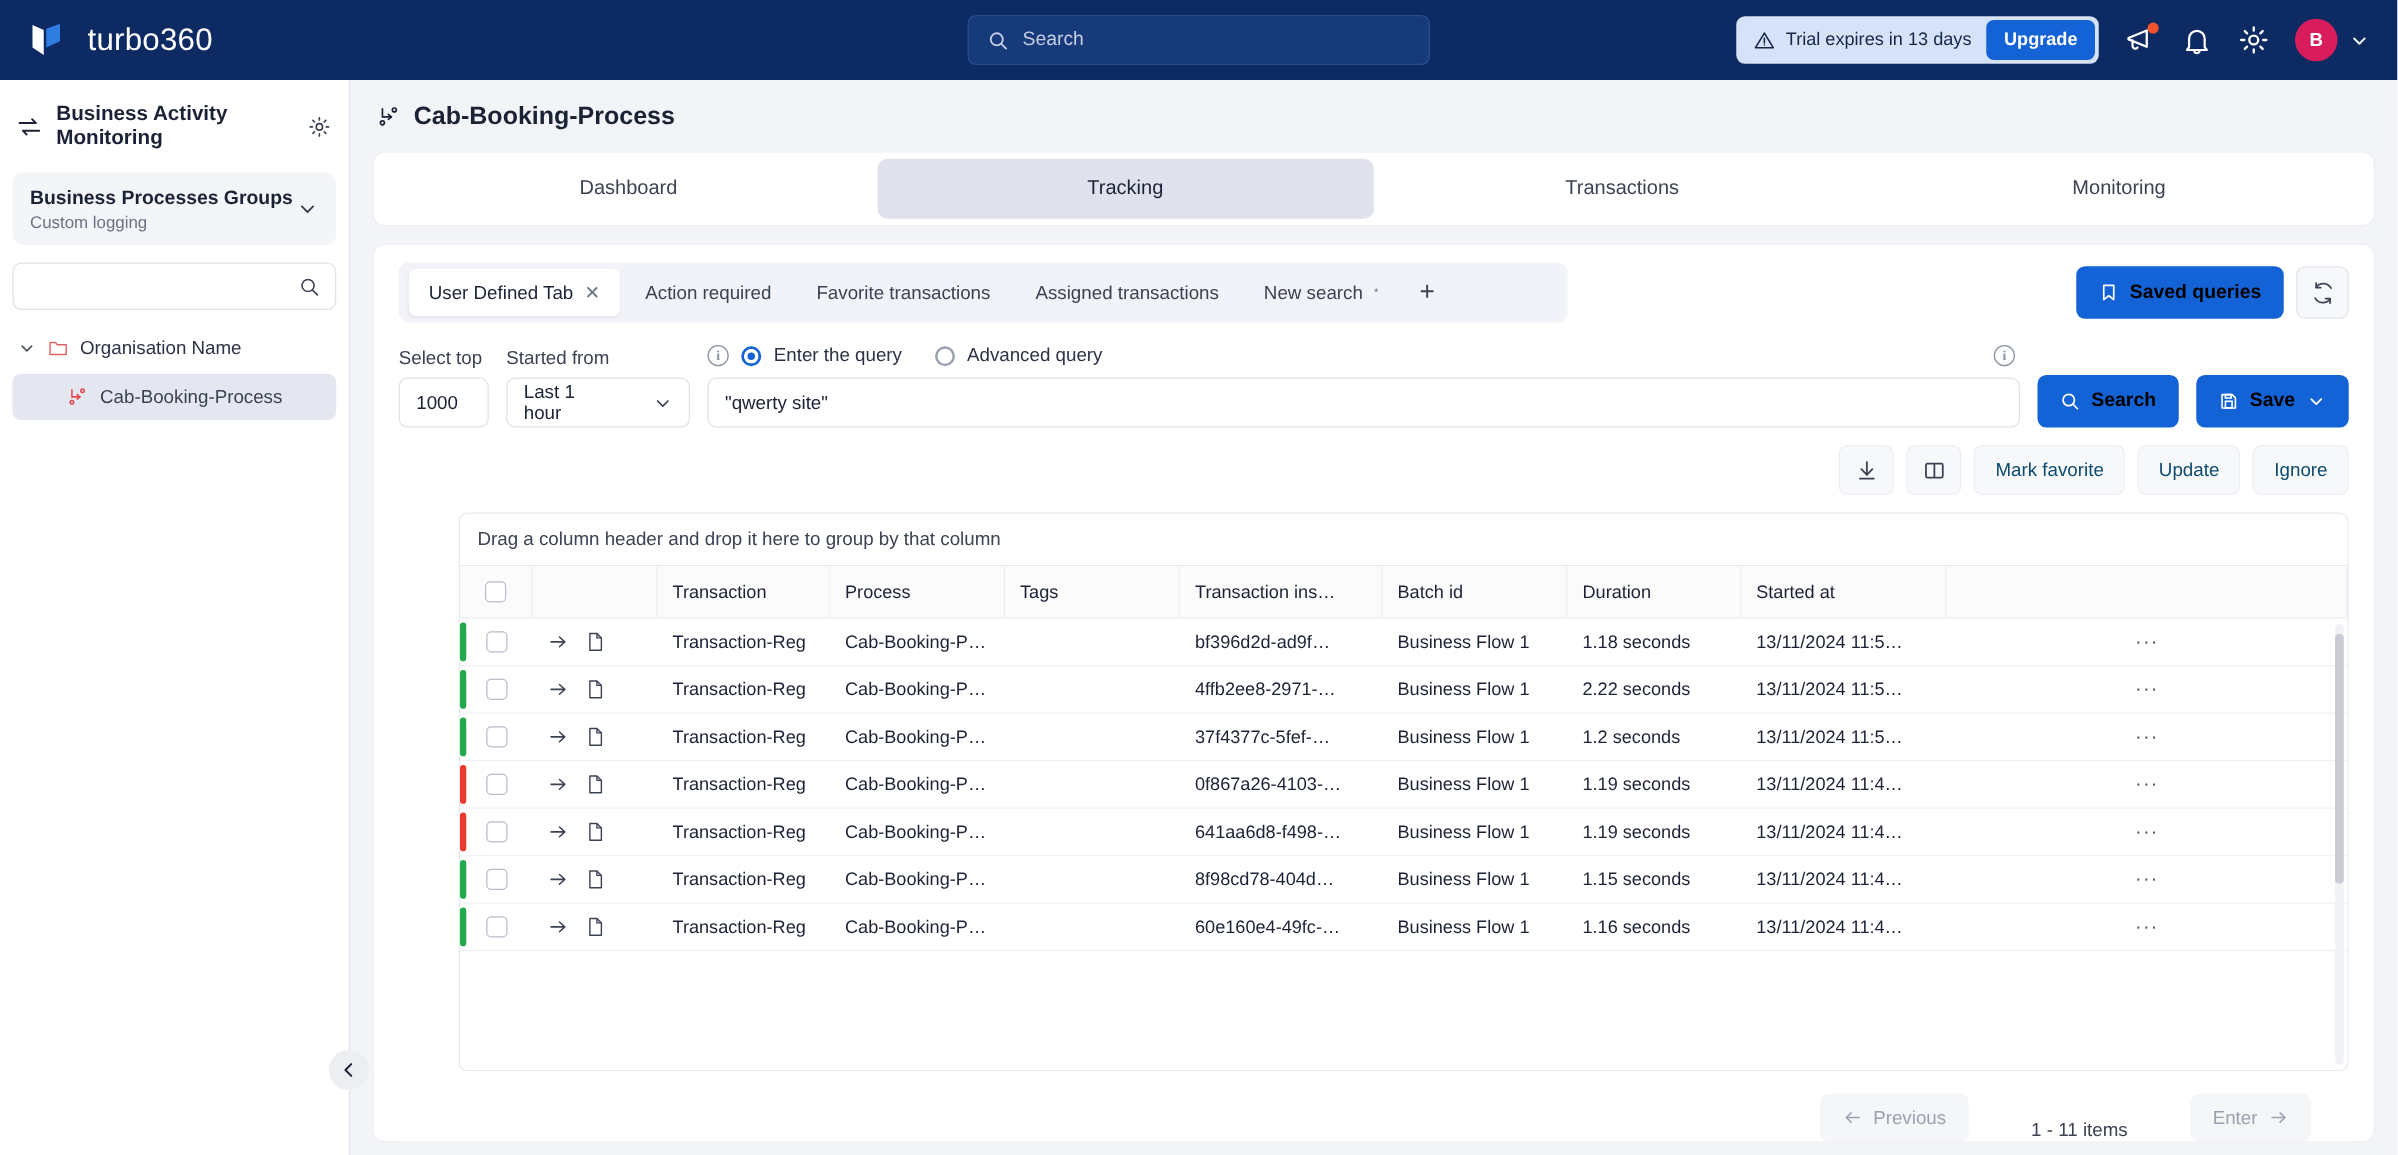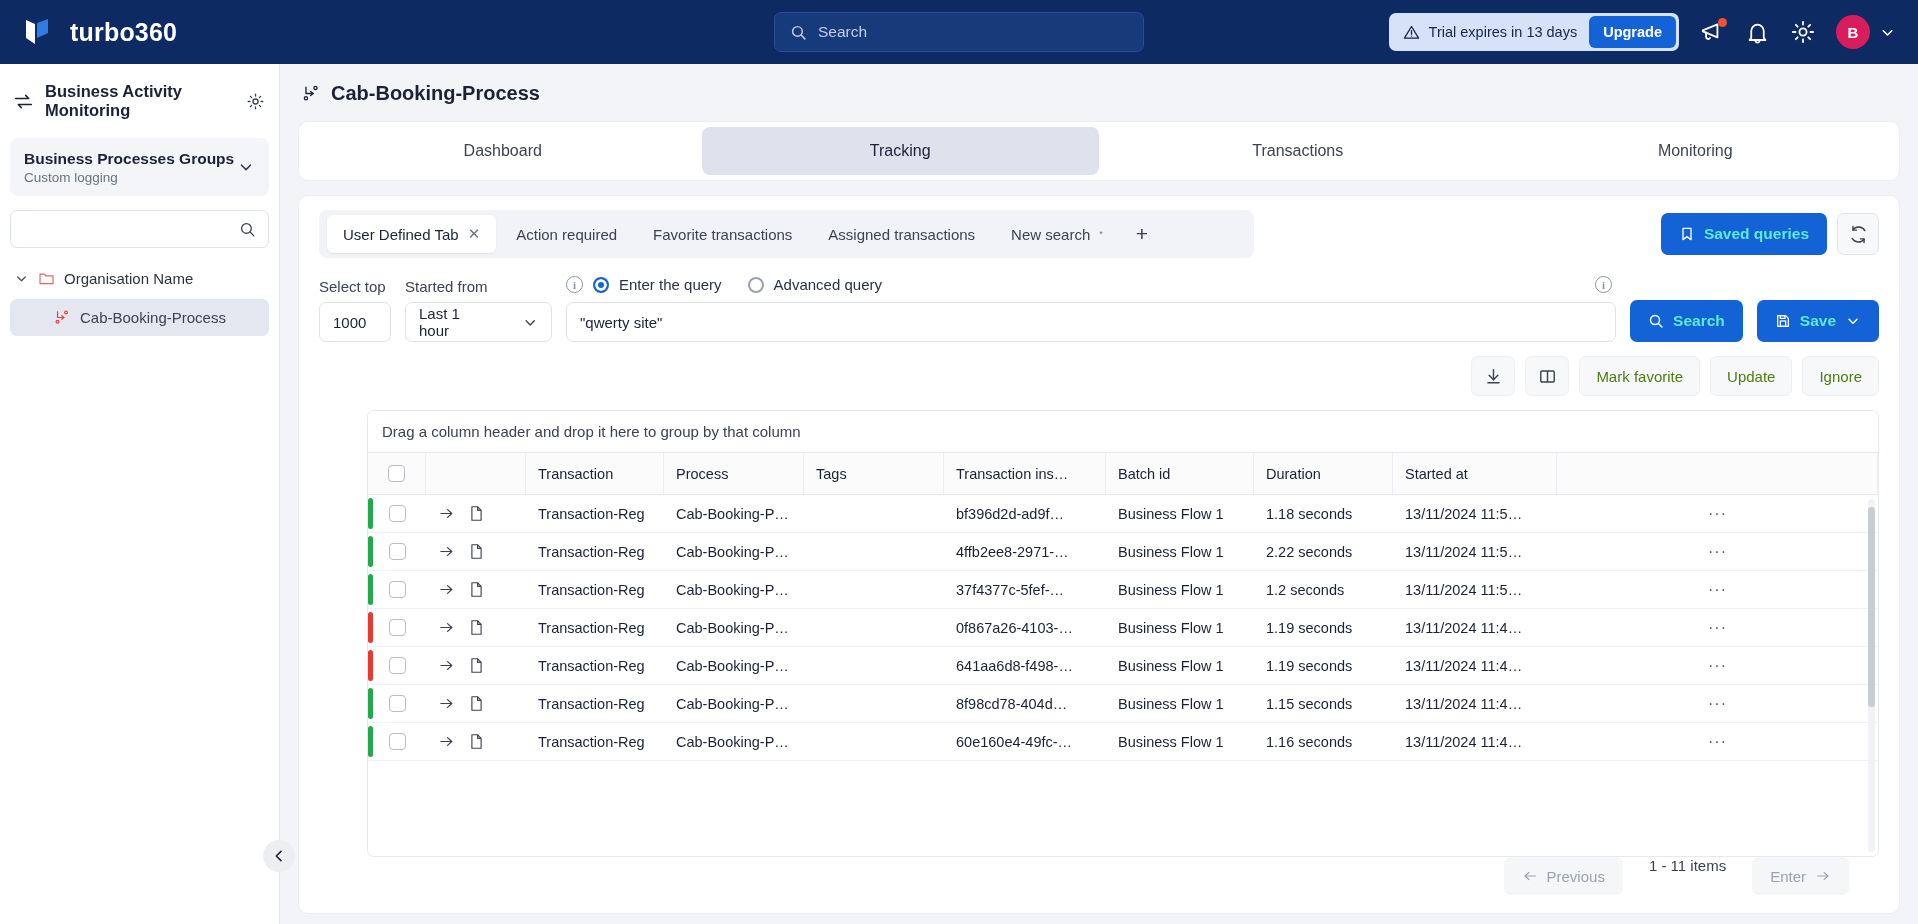--- a/index.html
+++ b/index.html
@@ -14,21 +14,21 @@
   
   .topbar {
     height: 64px; flex: 0 0 64px;
     background: #0d2a63;
     display: flex; align-items: center;
     padding: 0 22px;
     position: relative;
   }
   .brand { display: flex; align-items: center; gap: 14px; }
   .brand-logo { width: 34px; height: 32px; display: block; }
-  .brand-name { color: #fff; font-size: 25px; font-weight: 700; letter-spacing: .2px; }
+  .brand-name { color: #fff; font-size: 25px; font-weight: 400; letter-spacing: .2px; }
 
   .topsearch {
     position: absolute; left: 50%; transform: translateX(-50%);
     width: 370px; height: 40px;
     background: #173a7a; border: 1px solid #2a4d8f; border-radius: 7px;
     display: flex; align-items: center; gap: 11px; padding: 0 15px;
   }
   .topsearch span.ph { color: #c3cee3; font-size: 15.5px; }
 
   .topright {
@@ -142,21 +142,21 @@
     padding: 0 16px; border-radius:6px; font-size:15px; color:#3b4252; cursor:pointer;
     white-space:nowrap;
   }
   .qtab.active { background:#fff; color:#1b2236; box-shadow: 0 1px 2px rgba(0,0,0,.07); }
   .qtab .x { color:#6b7280; font-size: 15px; }
   .qtab .star { font-size: 9px; vertical-align: super; color:#6b7280; }
   .qtab-add { width: 38px; justify-content:center; font-size: 21px; color:#3b4252; }
 
   .qtabs-actions { margin-left:auto; display:flex; align-items:center; gap:10px; }
   .btn-primary {
-    background:#1463d6; color:#5eead4; border:none; border-radius:7px;
+    background:#1463d6; color:#000000; border:none; border-radius:7px;
     height: 42px; padding: 0 18px; font-size:15.5px; font-weight:600;
     display:flex; align-items:center; gap:9px; cursor:pointer; font-family:inherit;
   }
   .btn-icon-sq {
     width: 42px; height: 42px; border:1px solid #e2e5ec; background:#f7f8fa;
     border-radius:7px; display:flex; align-items:center; justify-content:center; cursor:pointer;
   }
 
   .query-row { display:flex; align-items:flex-end; gap: 14px; margin-top: 18px; }
   .fld { display:flex; flex-direction:column; gap:7px; }
@@ -177,21 +177,21 @@
   .info-i {
     width:17px;height:17px;border:1.4px solid #8a93a3;border-radius:50%;
     display:inline-flex;align-items:center;justify-content:center;
     font-size:11px;color:#8a93a3;font-weight:700;font-family:"Liberation Serif",serif;
   }
 
   .tools-row { display:flex; justify-content:flex-end; align-items:center; gap:10px; margin-top:14px; }
   .tool-btn {
     height: 40px; border:1px solid #eceef3; background:#f7f8fa; border-radius:7px;
     display:flex; align-items:center; justify-content:center; padding: 0 16px;
-    font-size: 15px; color:#4d7c0f; cursor:pointer; font-family:inherit;
+    font-size: 15px; color:#0c4a6e; cursor:pointer; font-family:inherit;
   }
   .tool-btn.sq { width: 44px; padding:0; color:#3b4252; }
 
   
   .grid-wrap {
     margin-top: 14px; border:1px solid #e6e9ef; border-radius:7px;
     flex:1; min-height:0; display:flex; flex-direction:column; overflow:hidden;margin-left:48px;
   }
   .grid-group-bar {
     height: 42px; display:flex; align-items:center; padding: 0 14px;
@@ -231,22 +231,22 @@
   }
   .dots { color:#4b5563; letter-spacing:1px; font-size:16px; cursor:pointer; }
 
   .vscroll {
     position:absolute; right:3px; top:4px; bottom:4px; width:7px;
     background:#f1f2f5; border-radius:4px;
   }
   .vthumb { position:absolute; top:8px; height:200px; left:0; right:0; background:#c9ccd4; border-radius:4px; }
 
   .pager {
-    height: 56px; display:flex; align-items:flex-start; justify-content:flex-end;
-    gap: 26px; padding: 0 30px 0 0; background:#fff;
+    height: 56px; display:flex; align-items:flex-end; justify-content:flex-end;
+    gap: 50px; padding: 0 30px 0 0; background:#fff;
   }
   .pg-btn {
     height: 38px; padding: 0 18px; border-radius:7px; background:#f5f6f8;
     display:flex; align-items:center; gap:9px; font-size:15px; color:#9aa2b1; cursor:pointer;
   }
   .pg-count { font-size: 15px; color:#3b4252; }
 
   .bottom-strip { height: 10px; background:#f3f4f8; }
 </style>
 </head>

